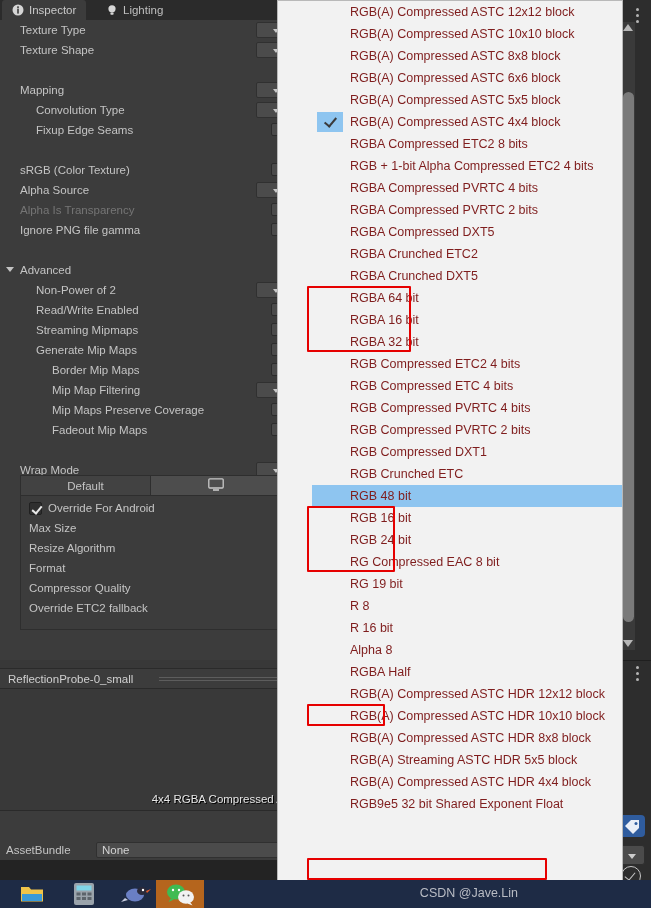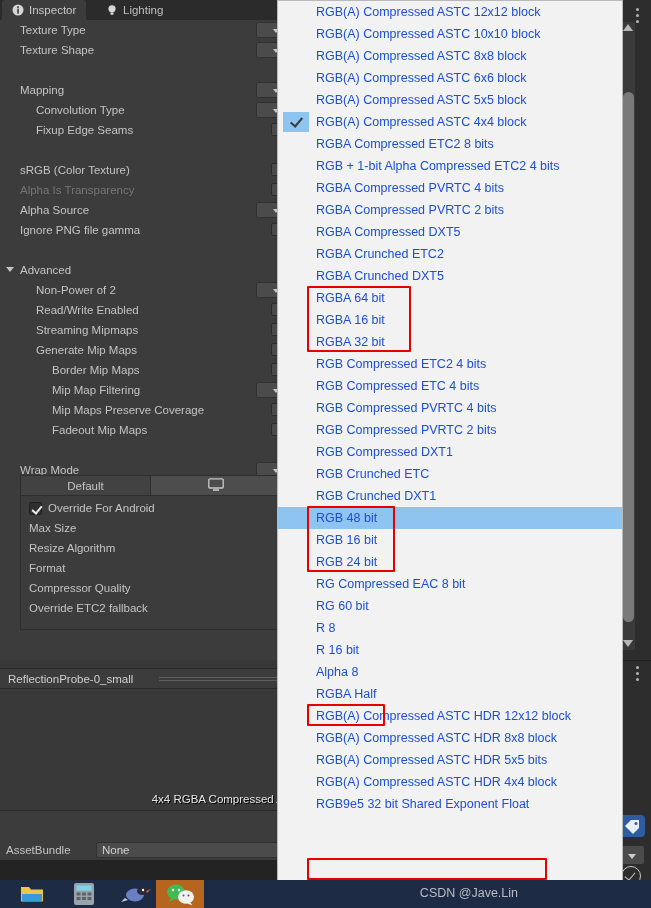--- a/index.html
+++ b/index.html
@@ -192,22 +192,23 @@
   }
 
   
   .popup {
     position: absolute; left: 277px; top: 0; width: 346px; height: 883px;
     background: #f2f2f2; border: 1px solid #b9b9b9;
     overflow: hidden;
   }
   .opt {
     position: relative; height: 22px; display: flex; align-items: center;
-    font-size: 12.5px; color: #1d4ed8; padding-left: 38px;
+    font-size: 12.5px; color: #7f1d1d; padding-left: 38px;
     white-space: nowrap;
+    margin-left: 34px;
   }
   .opt.selected-row { background: #8ec5f0; }
   .opt .tick {
     position: absolute; left: 5px; top: 1px; width: 26px; height: 20px;
     background: #8ec5f0; display: flex; align-items: center; justify-content: center;
   }
   .opt .tick::after {
     content: ""; width: 5px; height: 10px;
     border: solid #3a3a3a; border-width: 0 2px 2px 0;
     transform: rotate(40deg); margin-top: -3px;
@@ -288,27 +289,27 @@
             <span class="lbl" style="padding-left: 36px;">Fixup Edge Seams</span>
             <span class="cb"></span>
           </div>
           <div class="row">
             <span class="lbl" style="padding-left: 4px;"></span>
           </div>
           <div class="row">
             <span class="lbl" style="padding-left: 20px;">sRGB (Color Texture)</span>
             <span class="cb"></span>
           </div>
+          <div class="row">
+            <span class="lbl" style="padding-left: 20px;">Alpha Source</span>
+            <span class="field drop" style="width: 28px;"></span>
+          </div>
           <div class="row dim">
             <span class="lbl" style="padding-left: 20px;">Alpha Is Transparency</span>
             <span class="cb"></span>
-          </div>
-          <div class="row">
-            <span class="lbl" style="padding-left: 20px;">Alpha Source</span>
-            <span class="field drop" style="width: 28px;"></span>
           </div>
           <div class="row">
             <span class="lbl" style="padding-left: 20px;">Ignore PNG file gamma</span>
             <span class="cb"></span>
           </div>
           <div class="row">
             <span class="lbl" style="padding-left: 4px;"></span>
           </div>
           <div class="row foldout">
             <span class="arrow"></span>
@@ -508,58 +509,58 @@
         </div>
         <div class="opt">
           <span>RGB Compressed PVRTC 2 bits</span>
         </div>
         <div class="opt">
           <span>RGB Compressed DXT1</span>
         </div>
         <div class="opt">
           <span>RGB Crunched ETC</span>
         </div>
-        <div class="opt">
-          <span>RGB Crunched DXT1</span>
-        </div>
         <div class="opt selected-row">
           <span>RGB 48 bit</span>
         </div>
         <div class="opt">
           <span>RGB 16 bit</span>
         </div>
         <div class="opt">
           <span>RGB 24 bit</span>
         </div>
         <div class="opt">
           <span>RG Compressed EAC 8 bit</span>
         </div>
         <div class="opt">
-          <span>RG 60 bit</span>
+          <span>RG 19 bit</span>
         </div>
         <div class="opt">
           <span>R 8</span>
         </div>
         <div class="opt">
           <span>R 16 bit</span>
         </div>
         <div class="opt">
           <span>Alpha 8</span>
         </div>
         <div class="opt">
           <span>RGBA Half</span>
         </div>
         <div class="opt">
           <span>RGB(A) Compressed ASTC HDR 12x12 block</span>
         </div>
         <div class="opt">
+          <span>RGB(A) Compressed ASTC HDR 10x10 block</span>
+        </div>
+        <div class="opt">
           <span>RGB(A) Compressed ASTC HDR 8x8 block</span>
         </div>
         <div class="opt">
-          <span>RGB(A) Compressed ASTC HDR 5x5 bits</span>
+          <span>RGB(A) Streaming ASTC HDR 5x5 block</span>
         </div>
         <div class="opt">
           <span>RGB(A) Compressed ASTC HDR 4x4 block</span>
         </div>
         <div class="opt">
           <span>RGB9e5 32 bit Shared Exponent Float</span>
         </div>
       </div>
   </div>
   <div id="annot-layer">

